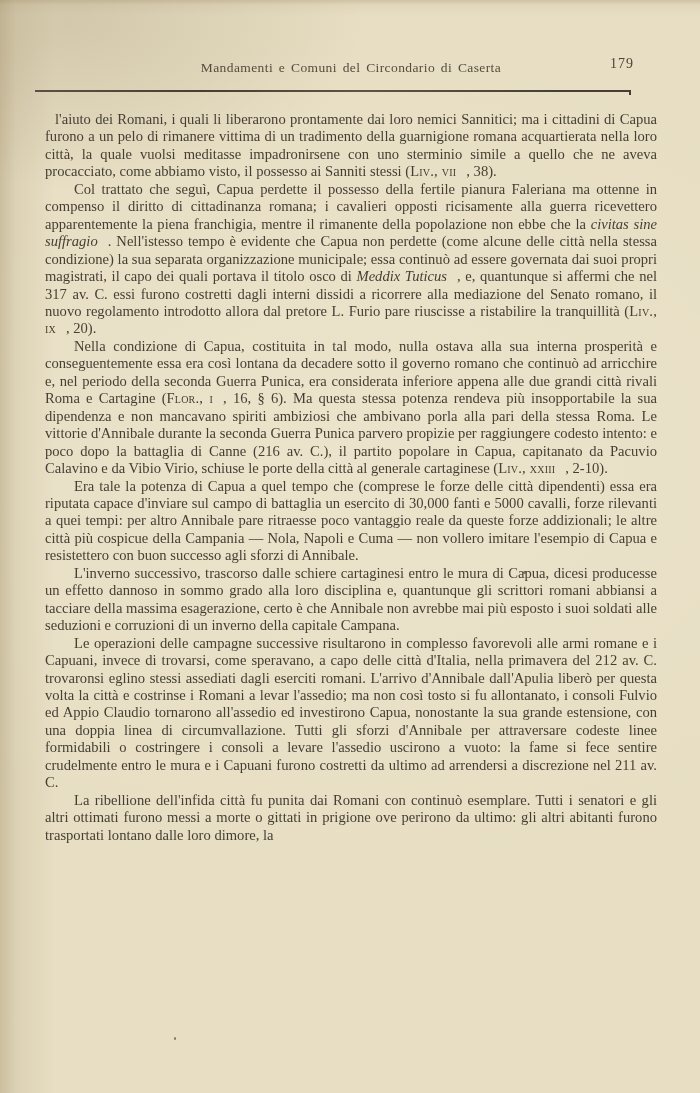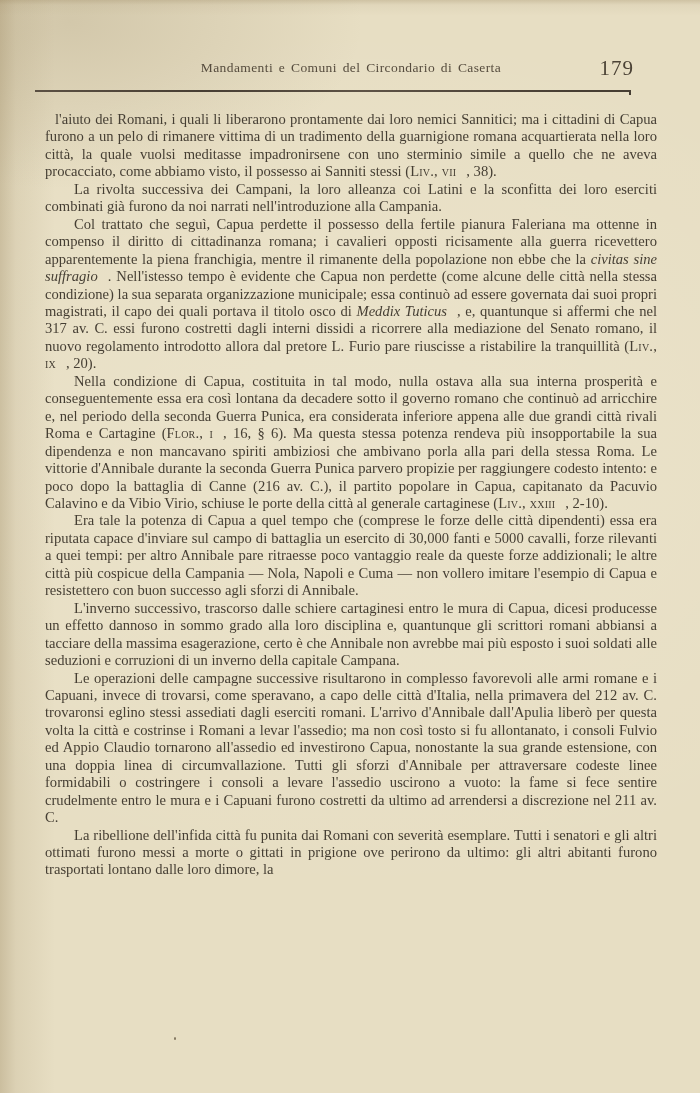--- a/index.html
+++ b/index.html
@@ -20,21 +20,21 @@
   }
   .header-title {
     position: absolute; top: 60px; left: 45px; width: 612px;
     text-align: center;
     font-size: 13.5px; line-height: 16px;
     color: #564c3e;
     letter-spacing: 0.4px; word-spacing: 2px;
   }
   .page-number {
     position: absolute; top: 56px; right: 66px;
-    font-size: 21px; color: #4c4336;
+    font-size: 14px; color: #4c4336;
     letter-spacing: 1px;
   }
   .rule {
     position: absolute; top: 90px; left: 35px;
     width: 596px; height: 2px;
     background: linear-gradient(90deg, #5b5043, #473e33 28%, #5e5346 55%, #473e33 90%, #473e33);
   }
   .rule::after {
     content: ""; position: absolute; right: 0; top: 1px;
     width: 2px; height: 4px; background: #473e33;
@@ -60,23 +60,22 @@
 </style>
 </head>
 <body>
 
 <div class="page">
   <div class="header-title">Mandamenti e Comuni del Circondario di Caserta</div>
   <div class="page-number">179</div>
   <div class="rule"></div>
   <div class="body-text">
       <p><span class="run-normal">l'aiuto dei Romani, i quali li liberarono prontamente dai loro nemici Sannitici; ma i cittadini di Capua furono a un pelo di rimanere vittima di un tradimento della guarnigione romana acquartierata nella loro città, la quale vuolsi meditasse impadronirsene con uno sterminio simile a quello che ne aveva procacciato, come abbiamo visto, il possesso ai Sanniti stessi (</span><span class="run-smallcaps">Liv., vii</span><span class="run-normal">, 38).</span></p>
-      <p class="indent"><span class="run-normal">La rivolta successiva dei Campani, la loro alleanza coi Latini e la sconfitta dei loro eserciti combinati già furono da noi narrati nell'introduzione alla Campania.</span></p>
       <p class="indent"><span class="run-normal">Col trattato che seguì, Capua perdette il possesso della fertile pianura Faleriana ma ottenne in compenso il diritto di cittadinanza romana; i cavalieri opposti ricisamente alla guerra ricevettero apparentemente la piena franchigia, mentre il rimanente della popolazione non ebbe che la </span><span class="run-italic">civitas sine suffragio</span><span class="run-normal">. Nell'istesso tempo è evidente che Capua non perdette (come alcune delle città nella stessa condizione) la sua separata organizzazione municipale; essa continuò ad essere governata dai suoi propri magistrati, il capo dei quali portava il titolo osco di </span><span class="run-italic">Meddix Tuticus</span><span class="run-normal">, e, quantunque si affermi che nel 317 av. C. essi furono costretti dagli interni dissidi a ricorrere alla mediazione del Senato romano, il nuovo regolamento introdotto allora dal pretore L. Furio pare riuscisse a ristabilire la tranquillità (</span><span class="run-smallcaps">Liv., ix</span><span class="run-normal">, 20).</span></p>
       <p class="indent"><span class="run-normal">Nella condizione di Capua, costituita in tal modo, nulla ostava alla sua interna prosperità e conseguentemente essa era così lontana da decadere sotto il governo romano che continuò ad arricchire e, nel periodo della seconda Guerra Punica, era considerata inferiore appena alle due grandi città rivali Roma e Cartagine (</span><span class="run-smallcaps">Flor., i</span><span class="run-normal">, 16, § 6). Ma questa stessa potenza rendeva più insopportabile la sua dipendenza e non mancavano spiriti ambiziosi che ambivano porla alla pari della stessa Roma. Le vittorie d'Annibale durante la seconda Guerra Punica parvero propizie per raggiungere codesto intento: e poco dopo la battaglia di Canne (216 av. C.), il partito popolare in Capua, capitanato da Pacuvio Calavino e da Vibio Virio, schiuse le porte della città al generale cartaginese (</span><span class="run-smallcaps">Liv., xxiii</span><span class="run-normal">, 2-10).</span></p>
       <p class="indent"><span class="run-normal">Era tale la potenza di Capua a quel tempo che (comprese le forze delle città dipendenti) essa era riputata capace d'inviare sul campo di battaglia un esercito di 30,000 fanti e 5000 cavalli, forze rilevanti a quei tempi: per altro Annibale pare ritraesse poco vantaggio reale da queste forze addizionali; le altre città più cospicue della Campania — Nola, Napoli e Cuma — non vollero imitare l'esempio di Capua e resistettero con buon successo agli sforzi di Annibale.</span></p>
       <p class="indent"><span class="run-normal">L'inverno successivo, trascorso dalle schiere cartaginesi entro le mura di Capua, dicesi producesse un effetto dannoso in sommo grado alla loro disciplina e, quantunque gli scrittori romani abbiansi a tacciare della massima esagerazione, certo è che Annibale non avrebbe mai più esposto i suoi soldati alle seduzioni e corruzioni di un inverno della capitale Campana.</span></p>
       <p class="indent"><span class="run-normal">Le operazioni delle campagne successive risultarono in complesso favorevoli alle armi romane e i Capuani, invece di trovarsi, come speravano, a capo delle città d'Italia, nella primavera del 212 av. C. trovaronsi eglino stessi assediati dagli eserciti romani. L'arrivo d'Annibale dall'Apulia liberò per questa volta la città e costrinse i Romani a levar l'assedio; ma non così tosto si fu allontanato, i consoli Fulvio ed Appio Claudio tornarono all'assedio ed investirono Capua, nonostante la sua grande estensione, con una doppia linea di circumvallazione. Tutti gli sforzi d'Annibale per attraversare codeste linee formidabili o costringere i consoli a levare l'assedio uscirono a vuoto: la fame si fece sentire crudelmente entro le mura e i Capuani furono costretti da ultimo ad arrendersi a discrezione nel 211 av. C.</span></p>
-      <p class="indent"><span class="run-normal">La ribellione dell'infida città fu punita dai Romani con severità esemplare. Tutti i senatori e gli altri ottimati furono messi a morte o gittati in prigione ove perirono da ultimo: gli altri abitanti furono trasportati lontano dalle loro dimore, la</span></p>
+      <p class="indent"><span class="run-normal">La ribellione dell'infida città fu punita dai Romani con continuò esemplare. Tutti i senatori e gli altri ottimati furono messi a morte o gittati in prigione ove perirono da ultimo: gli altri abitanti furono trasportati lontano dalle loro dimore, la</span></p>
     </div>
   <div class="speck speck-1"></div>
   <div class="speck speck-2"></div>
 </div>
 
 </body></html>

